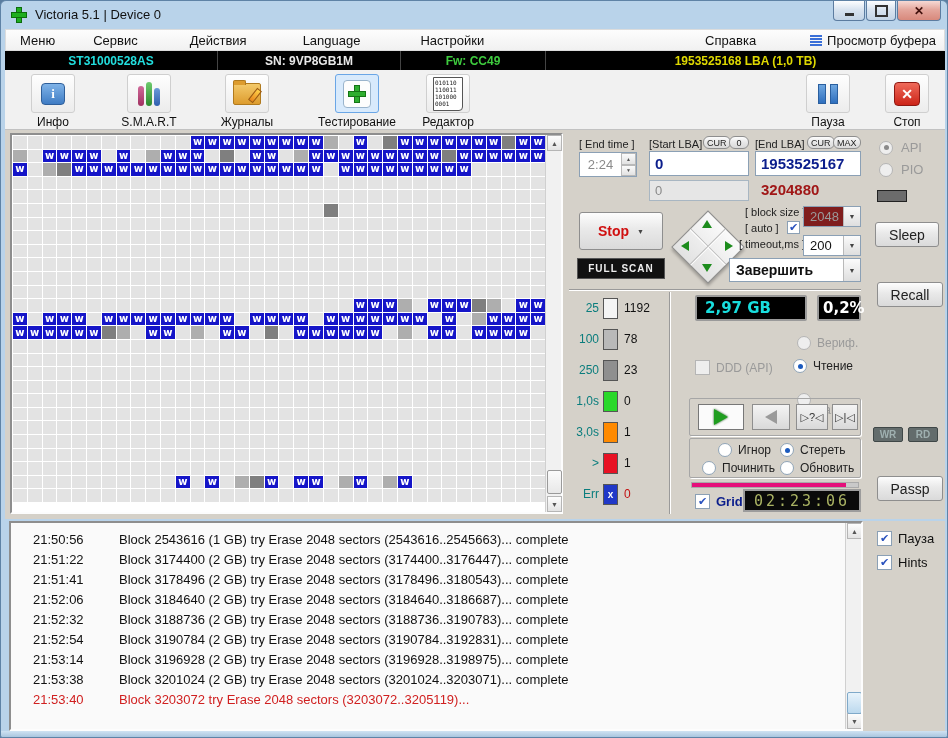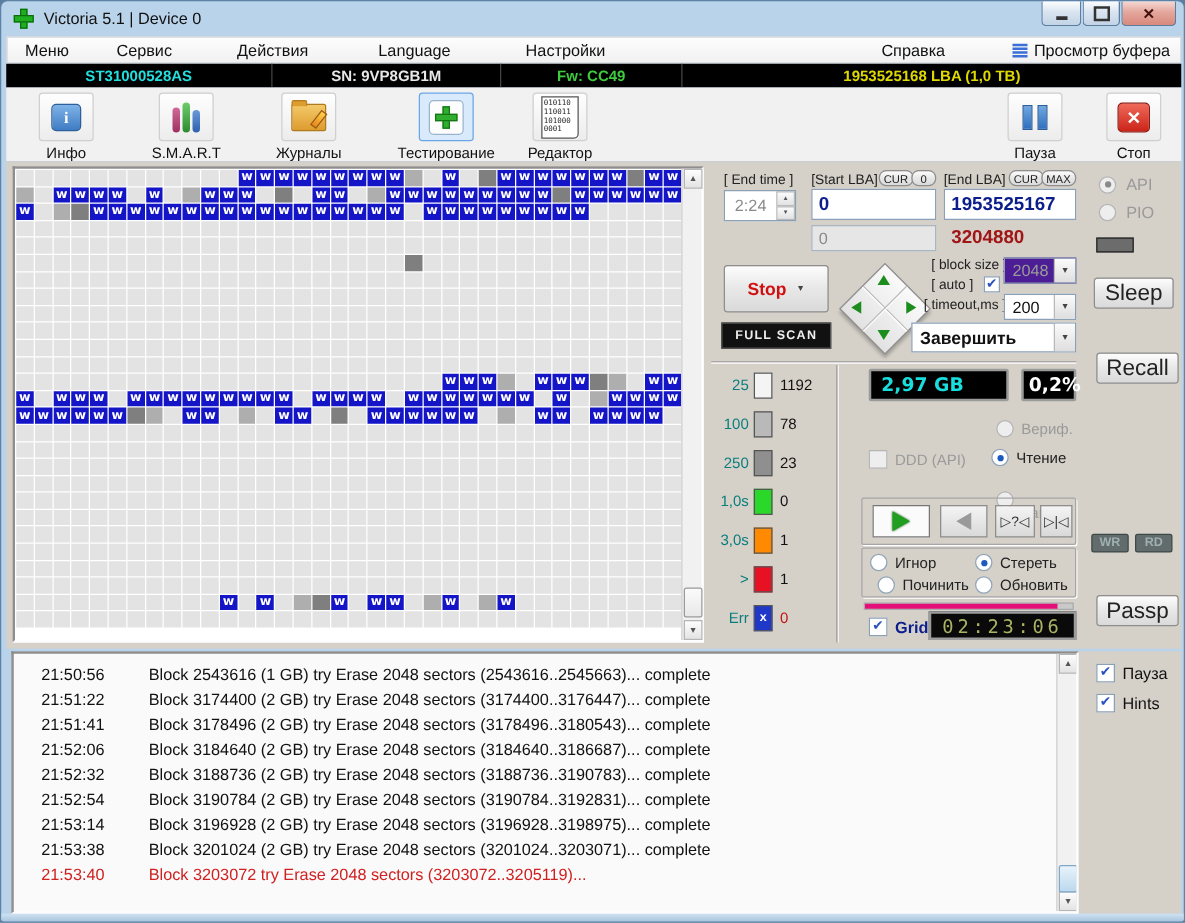--- a/index.html
+++ b/index.html
@@ -79,21 +79,21 @@
   .disabledbox{background:#e6e6e6;border:1px solid #a8b6c2;}
   .btn{background:linear-gradient(#fdfdfd,#e9e9e9 45%,#dadada);border:1px solid #8e8e8e;border-radius:3px;display:flex;align-items:center;justify-content:center;color:#222;}
   .tinybtn{font-size:9px;height:13px;border-radius:6px;padding:0 3px;}
   .spinner{background:#fff;border:1px solid #8ba0b5;display:flex;}
   .spin-val{flex:1;display:flex;align-items:center;justify-content:center;color:#8a8a8a;font-size:13px;}
   .spin-arrows{width:15px;display:flex;flex-direction:column;}
   .spin-arrows span{flex:1;background:linear-gradient(#fbfbfb,#e2e2e2);border:1px solid #b9b9b9;font-size:5px;color:#555;display:flex;align-items:center;justify-content:center;}
   .combo{background:#fff;border:1px solid #8ba0b5;display:flex;align-items:center;}
   .combo .cval{flex:1;padding-left:6px;font-size:13px;color:#111;}
   .combo .carr{width:16px;align-self:stretch;background:linear-gradient(#fbfbfb,#dedede);border-left:1px solid #b9b9b9;display:flex;align-items:center;justify-content:center;font-size:7px;color:#444;}
-  .combo.disabled{background:#4c1d95;} .combo.disabled .cval{color:#9a9a9a;}
+  .combo.disabled{background:#7f1d1d;} .combo.disabled .cval{color:#9a9a9a;}
   .checkbox{width:13px;height:13px;background:#fff;border:1px solid #8ba0b5;display:inline-flex;align-items:center;justify-content:center;font-size:11px;color:#2a52be;line-height:11px;flex:none;}
   .radio{width:12px;height:12px;border-radius:50%;background:#fff;border:1px solid #90a5b8;display:inline-flex;align-items:center;justify-content:center;flex:none;}
   .radio.checked:after{content:"";width:5px;height:5px;border-radius:50%;background:#1b5abe;}
   .radio.dis{background:#eee;border-color:#b5b5b5;}
   .radio.dis.checked:after{background:#8a8a8a;}
   .ctl-lbl{display:flex;align-items:center;font-size:12px;color:#222;}
   .dis-lbl{color:#9a9a9a;}
   .lcd{background:#000;border:2px solid #9a9a9a;border-radius:2px;display:flex;align-items:center;padding:0 8px;font-weight:bold;font-size:15px;font-family:"DejaVu Sans",sans-serif;}
   .sep-h{height:2px;border-top:1px solid #9a9a9a;border-bottom:1px solid #fff;}
   .sep-v{width:2px;border-left:1px solid #9a9a9a;border-right:1px solid #fff;}
@@ -120,21 +120,21 @@
   .tri-play{width:0;height:0;border-top:8px solid transparent;border-bottom:8px solid transparent;border-left:14px solid #1f9e1f;filter:drop-shadow(0 0 1px #0a4d0a);}
   .tri-back{width:0;height:0;border-top:7px solid transparent;border-bottom:7px solid transparent;border-right:12px solid #9a9a9a;}
   .pinkbar{background:#c9c9c9;border:1px solid #aaa;}
   .pinkbar i{display:block;height:100%;background:#e50f7a;}
   .lcdtimer{background:#000;border:2px solid #9a9a9a;display:flex;align-items:center;justify-content:center;color:#a8b25e;font-family:"DejaVu Sans Mono",monospace;font-size:15px;letter-spacing:3px;opacity:.95;}
   .grid-lbl{color:#0b1e8c;font-weight:bold;font-size:13px;}
   
   .side-lbl{font-size:13px;color:#9a9a9a;}
   .led{width:30px;height:12px;background:#6c6c6c;border:1px solid #222;}
   .darkbtn{background:#636c6c;border:1px solid #3f4747;color:#9fb0b0;font-weight:bold;font-size:10px;display:flex;align-items:center;justify-content:center;border-radius:2px;}
-  .sidebtn{font-size:18px;color:#222;}
+  .sidebtn{font-size:14px;color:#222;}
   .cb-row{display:flex;align-items:center;font-size:13px;color:#111;}
   .cb-row .checkbox{margin-right:6px;}
   
   .logpanel{left:8px;top:520px;width:854px;height:210px;background:#fafafa;border:2px solid;border-color:#8e8e8e #fdfdfd #fdfdfd #8e8e8e;overflow:hidden;}
   .log-line{display:flex;height:20px;align-items:center;font-size:13px;color:#111;}
   .log-time{width:58px;margin-left:22px;flex:none;}
   .log-text{margin-left:28px;white-space:nowrap;}
   .log-line.err{color:#d02020;}
   .logscroll{position:absolute;right:0;top:0;bottom:0;width:15px;background:#f1f1f1;border-left:1px solid #d0d0d0;}
   .log-thumb{bottom:15px;height:20px;background:linear-gradient(#e8f3fb,#bcd9ee);border:1px solid #7fa9c9;}
@@ -1366,21 +1366,21 @@
           </div>
         <div class="abs tbtn" style="left:106px;top:5px;width:32px;height:26px;">
             <span>▷?◁</span>
           </div>
         <div class="abs tbtn" style="left:142px;top:5px;width:26px;height:26px;">
             <span>▷|◁</span>
           </div>
       </div>
 
       <div class="abs group" style="left:124px;top:308px;width:172px;height:40px;">
-        <div class="abs ctl-lbl" style="left:6px;top:4px;">
+        <div class="abs ctl-lbl" style="left:28px;top:4px;">
             <span class="radio"></span>
             <span style="margin-left:6px;">Игнор</span>
           </div>
         <div class="abs ctl-lbl" style="left:90px;top:4px;">
             <span class="radio checked"></span>
             <span style="margin-left:6px;">Стереть</span>
           </div>
         <div class="abs ctl-lbl" style="left:12px;top:22px;">
             <span class="radio"></span>
             <span style="margin-left:6px;">Починить</span>

